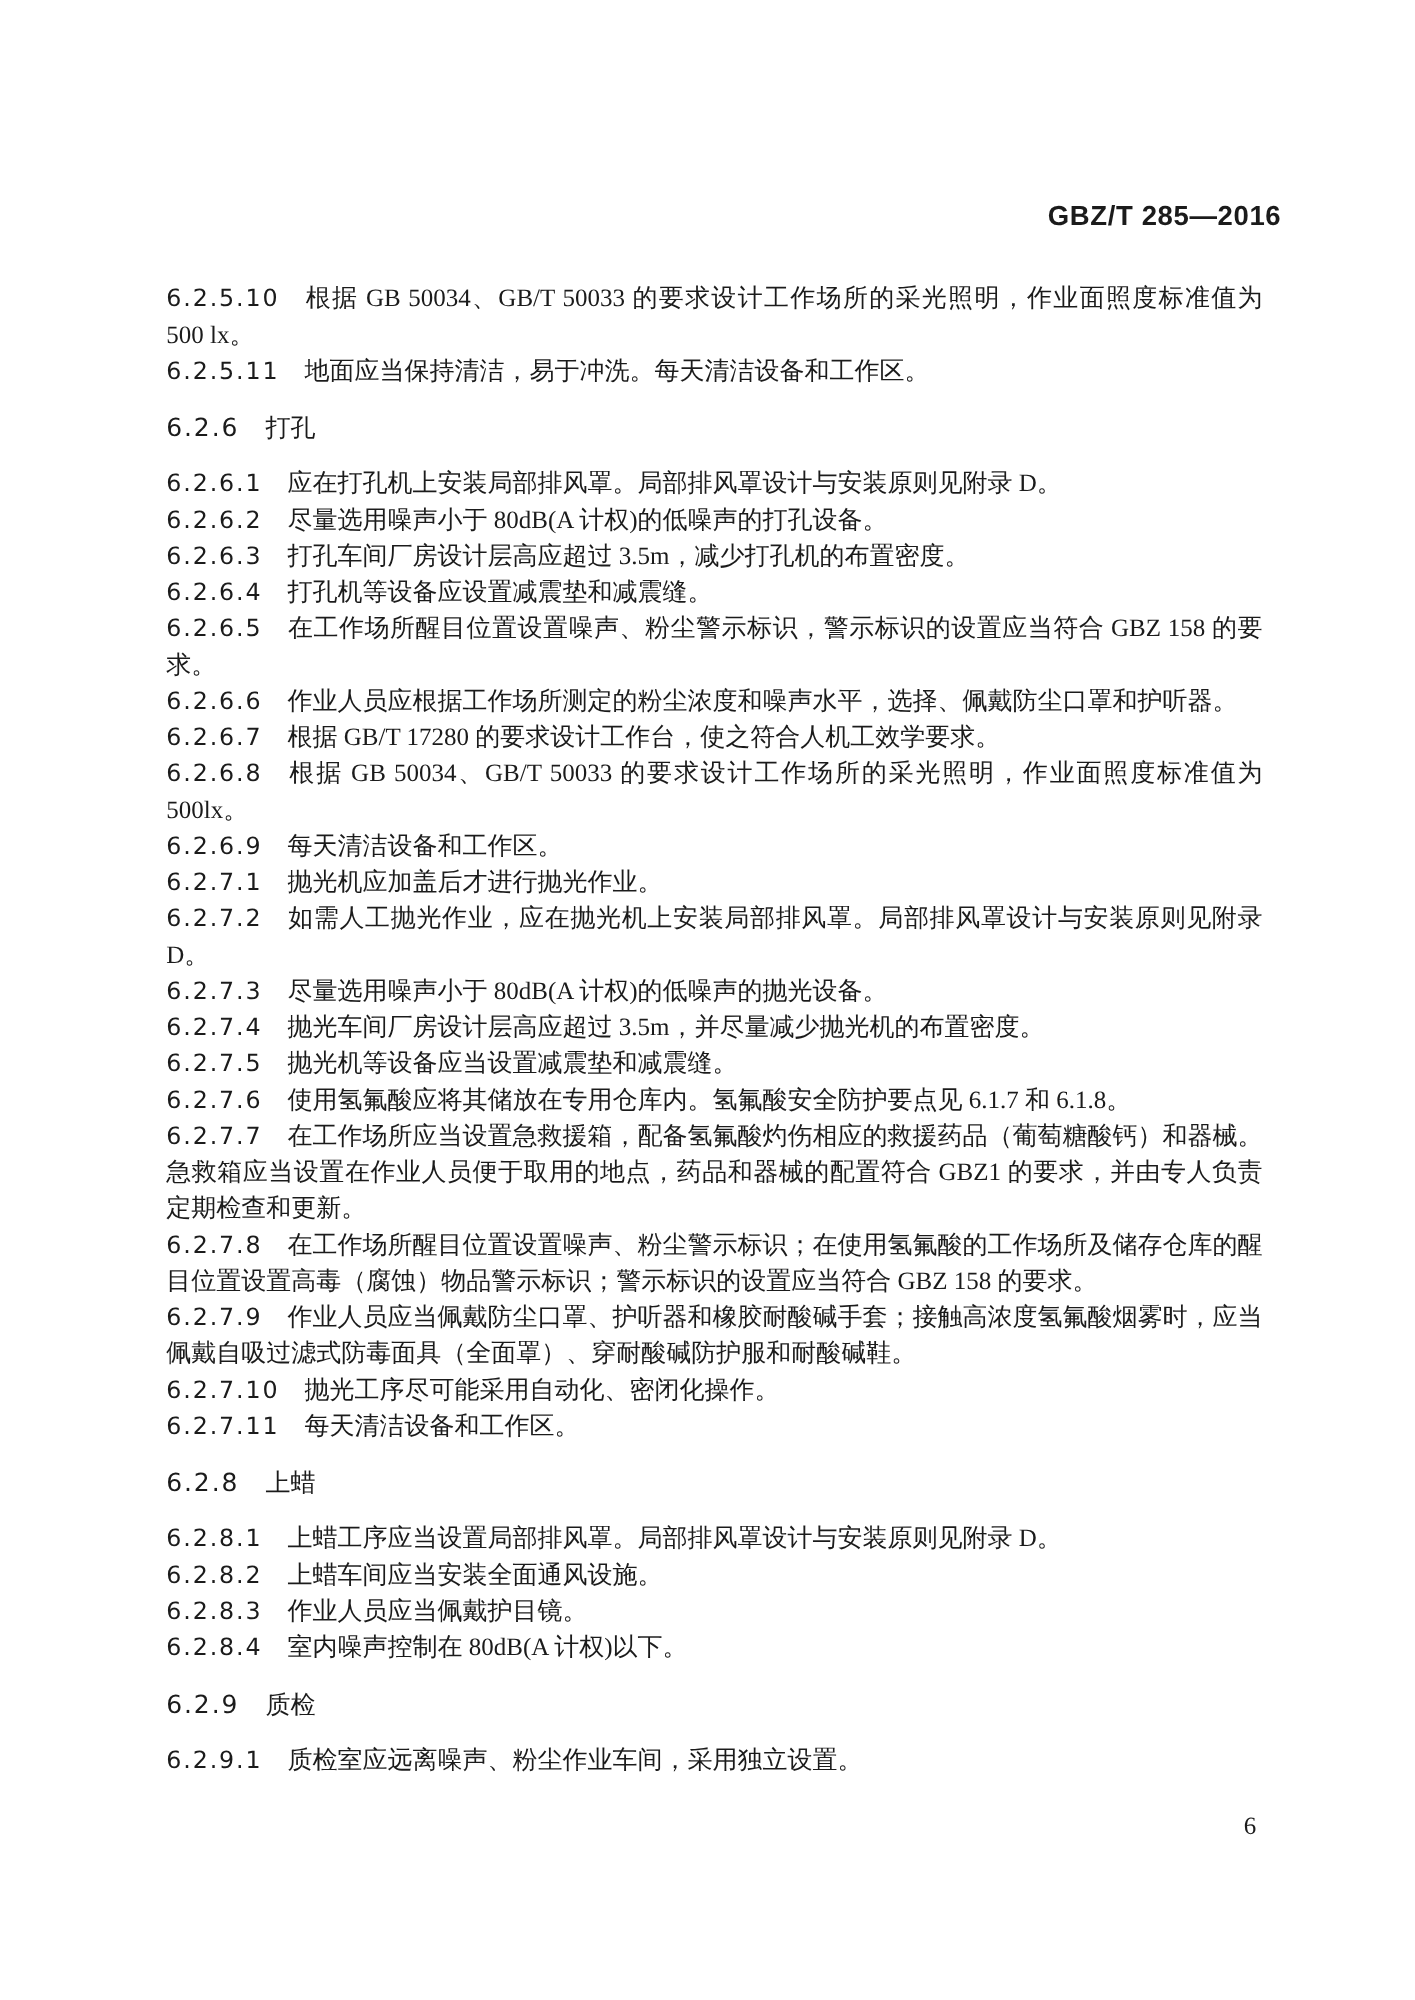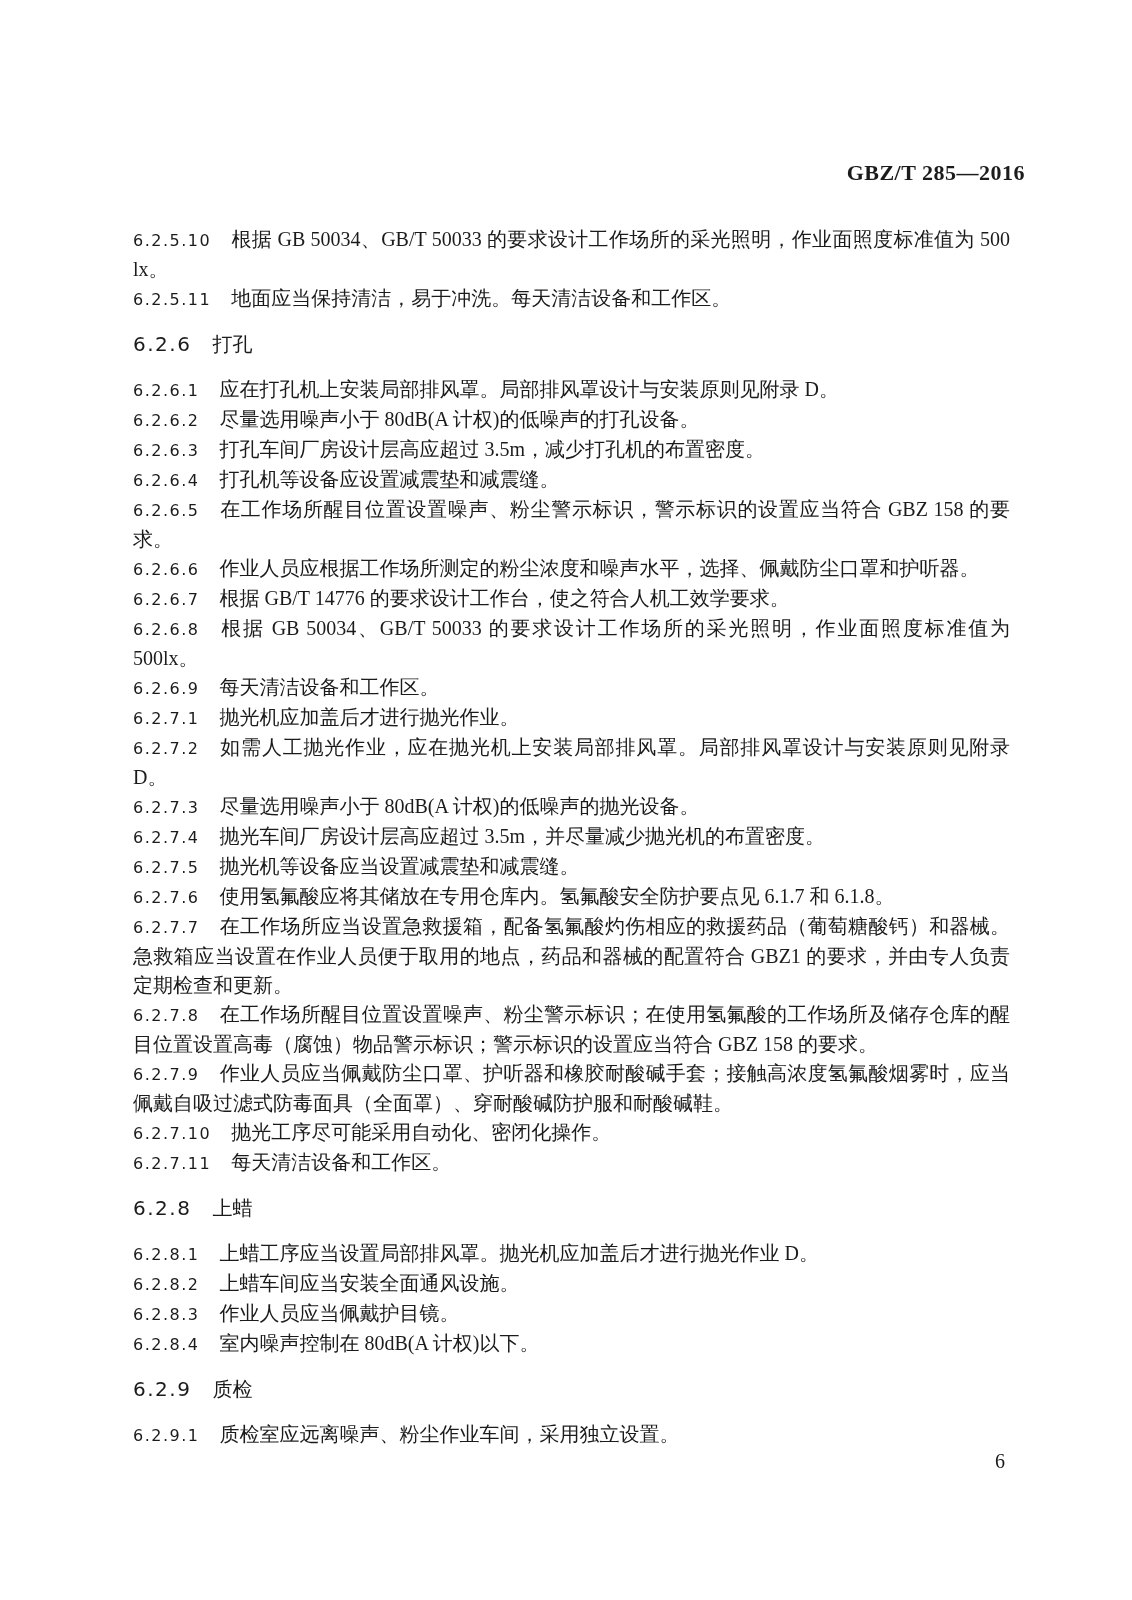--- a/index.html
+++ b/index.html
@@ -10,39 +10,39 @@
     margin: 0 auto;
     background: #ffffff;
     color: #1b1b1b;
     font-family: "Liberation Serif", "DejaVu Serif", serif;
     overflow: hidden;
   }
   .header-code {
     position: absolute;
     top: 160px;
     right: 107px;
-    font-family: Liberation Serif, serif;
+    font-family: Liberation Sans, sans-serif;
     font-size: 22px;
     font-weight: 600;
     letter-spacing: 0.5px;
     white-space: nowrap;
   }
   .content {
     position: absolute;
     top: 225px;
     left: 133px;
     width: 877px;
     font-size: 20px;
     line-height: 29px;
     text-align: justify;
   }
   .content p { margin: 0; }
   p.clause .num {
     font-family: "DejaVu Sans", "Liberation Sans", sans-serif;
-    font-size: 16px;
+    font-size: 19px;
     letter-spacing: 1.5px;
     margin-right: 20px;
     white-space: nowrap;
   }
   p.heading {
     margin: 16px 0;
     font-family: "DejaVu Sans", "Liberation Sans", sans-serif;
     font-weight: normal;
     font-size: 20px;
   }
@@ -68,36 +68,36 @@
   <div class="content" id="content-host">
       <p class="clause"><span class="num">6.2.5.10</span><span class="txt">根据 GB 50034、GB/T 50033 的要求设计工作场所的采光照明，作业面照度标准值为 500 lx。</span></p>
       <p class="clause"><span class="num">6.2.5.11</span><span class="txt">地面应当保持清洁，易于冲洗。每天清洁设备和工作区。</span></p>
       <p class="heading"><span class="num">6.2.6</span><span class="txt">打孔</span></p>
       <p class="clause"><span class="num">6.2.6.1</span><span class="txt">应在打孔机上安装局部排风罩。局部排风罩设计与安装原则见附录 D。</span></p>
       <p class="clause"><span class="num">6.2.6.2</span><span class="txt">尽量选用噪声小于 80dB(A 计权)的低噪声的打孔设备。</span></p>
       <p class="clause"><span class="num">6.2.6.3</span><span class="txt">打孔车间厂房设计层高应超过 3.5m，减少打孔机的布置密度。</span></p>
       <p class="clause"><span class="num">6.2.6.4</span><span class="txt">打孔机等设备应设置减震垫和减震缝。</span></p>
       <p class="clause"><span class="num">6.2.6.5</span><span class="txt">在工作场所醒目位置设置噪声、粉尘警示标识，警示标识的设置应当符合 GBZ 158 的要求。</span></p>
       <p class="clause"><span class="num">6.2.6.6</span><span class="txt">作业人员应根据工作场所测定的粉尘浓度和噪声水平，选择、佩戴防尘口罩和护听器。</span></p>
-      <p class="clause"><span class="num">6.2.6.7</span><span class="txt">根据 GB/T 14776 的要求设计工作台，使之符合人机工效学要求。</span></p>
+      <p class="clause"><span class="num">6.2.6.7</span><span class="txt">根据 GB/T 17280 的要求设计工作台，使之符合人机工效学要求。</span></p>
       <p class="clause"><span class="num">6.2.6.8</span><span class="txt">根据 GB 50034、GB/T 50033 的要求设计工作场所的采光照明，作业面照度标准值为 500lx。</span></p>
       <p class="clause"><span class="num">6.2.6.9</span><span class="txt">每天清洁设备和工作区。</span></p>
       <p class="clause"><span class="num">6.2.7.1</span><span class="txt">抛光机应加盖后才进行抛光作业。</span></p>
       <p class="clause"><span class="num">6.2.7.2</span><span class="txt">如需人工抛光作业，应在抛光机上安装局部排风罩。局部排风罩设计与安装原则见附录 D。</span></p>
       <p class="clause"><span class="num">6.2.7.3</span><span class="txt">尽量选用噪声小于 80dB(A 计权)的低噪声的抛光设备。</span></p>
       <p class="clause"><span class="num">6.2.7.4</span><span class="txt">抛光车间厂房设计层高应超过 3.5m，并尽量减少抛光机的布置密度。</span></p>
       <p class="clause"><span class="num">6.2.7.5</span><span class="txt">抛光机等设备应当设置减震垫和减震缝。</span></p>
       <p class="clause"><span class="num">6.2.7.6</span><span class="txt">使用氢氟酸应将其储放在专用仓库内。氢氟酸安全防护要点见 6.1.7 和 6.1.8。</span></p>
       <p class="clause"><span class="num">6.2.7.7</span><span class="txt">在工作场所应当设置急救援箱，配备氢氟酸灼伤相应的救援药品（葡萄糖酸钙）和器械。急救箱应当设置在作业人员便于取用的地点，药品和器械的配置符合 GBZ1 的要求，并由专人负责定期检查和更新。</span></p>
       <p class="clause"><span class="num">6.2.7.8</span><span class="txt">在工作场所醒目位置设置噪声、粉尘警示标识；在使用氢氟酸的工作场所及储存仓库的醒目位置设置高毒（腐蚀）物品警示标识；警示标识的设置应当符合 GBZ 158 的要求。</span></p>
       <p class="clause"><span class="num">6.2.7.9</span><span class="txt">作业人员应当佩戴防尘口罩、护听器和橡胶耐酸碱手套；接触高浓度氢氟酸烟雾时，应当佩戴自吸过滤式防毒面具（全面罩）、穿耐酸碱防护服和耐酸碱鞋。</span></p>
       <p class="clause"><span class="num">6.2.7.10</span><span class="txt">抛光工序尽可能采用自动化、密闭化操作。</span></p>
       <p class="clause"><span class="num">6.2.7.11</span><span class="txt">每天清洁设备和工作区。</span></p>
       <p class="heading"><span class="num">6.2.8</span><span class="txt">上蜡</span></p>
-      <p class="clause"><span class="num">6.2.8.1</span><span class="txt">上蜡工序应当设置局部排风罩。抛光机应加盖后才进行抛光作业 D。</span></p>
+      <p class="clause"><span class="num">6.2.8.1</span><span class="txt">上蜡工序应当设置局部排风罩。局部排风罩设计与安装原则见附录 D。</span></p>
       <p class="clause"><span class="num">6.2.8.2</span><span class="txt">上蜡车间应当安装全面通风设施。</span></p>
       <p class="clause"><span class="num">6.2.8.3</span><span class="txt">作业人员应当佩戴护目镜。</span></p>
       <p class="clause"><span class="num">6.2.8.4</span><span class="txt">室内噪声控制在 80dB(A 计权)以下。</span></p>
       <p class="heading"><span class="num">6.2.9</span><span class="txt">质检</span></p>
       <p class="clause"><span class="num">6.2.9.1</span><span class="txt">质检室应远离噪声、粉尘作业车间，采用独立设置。</span></p>
     </div>
 
   <div class="page-number">6</div>
 </div>
 

